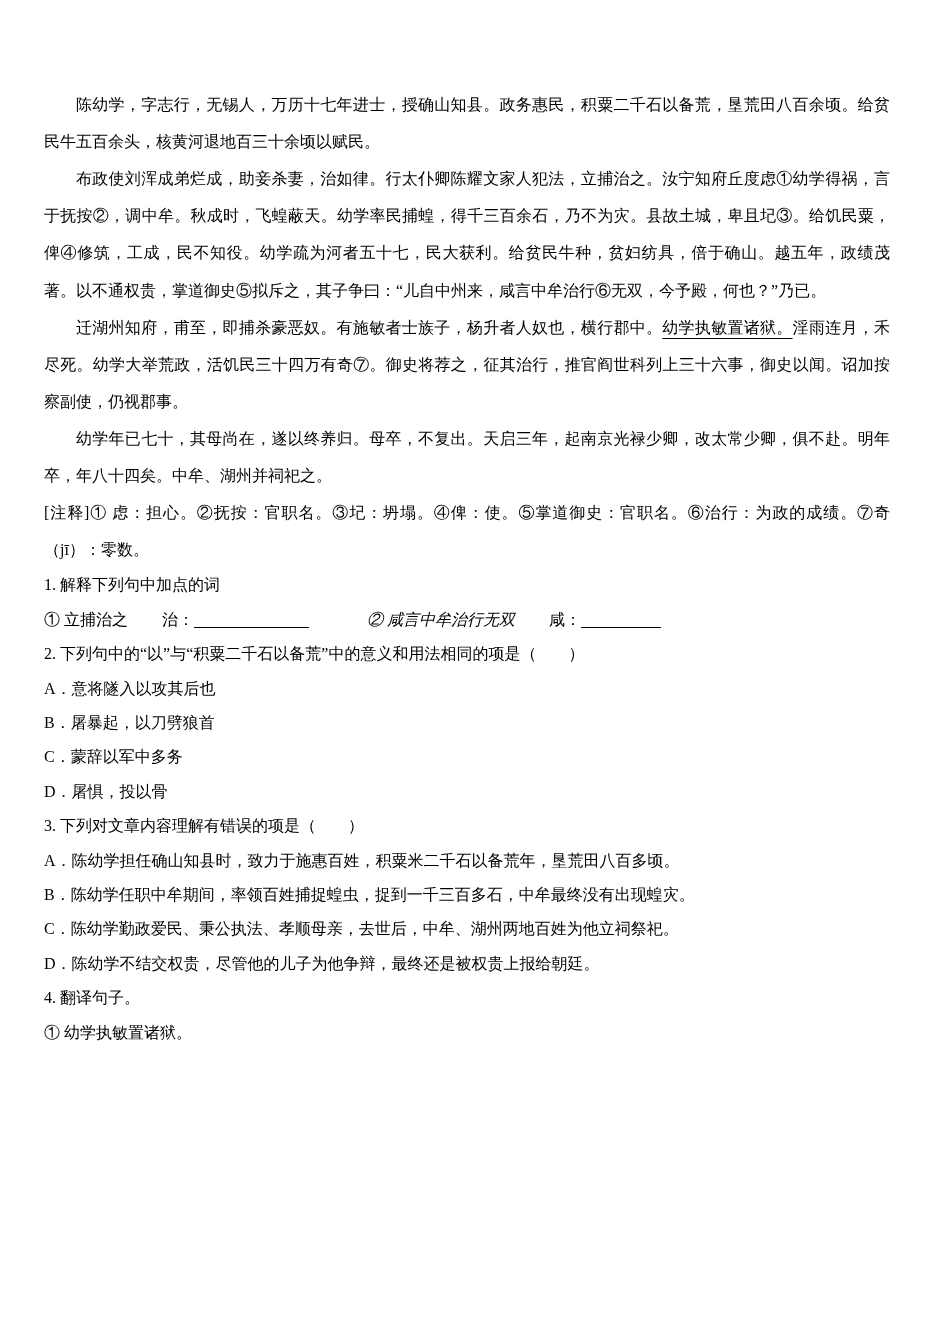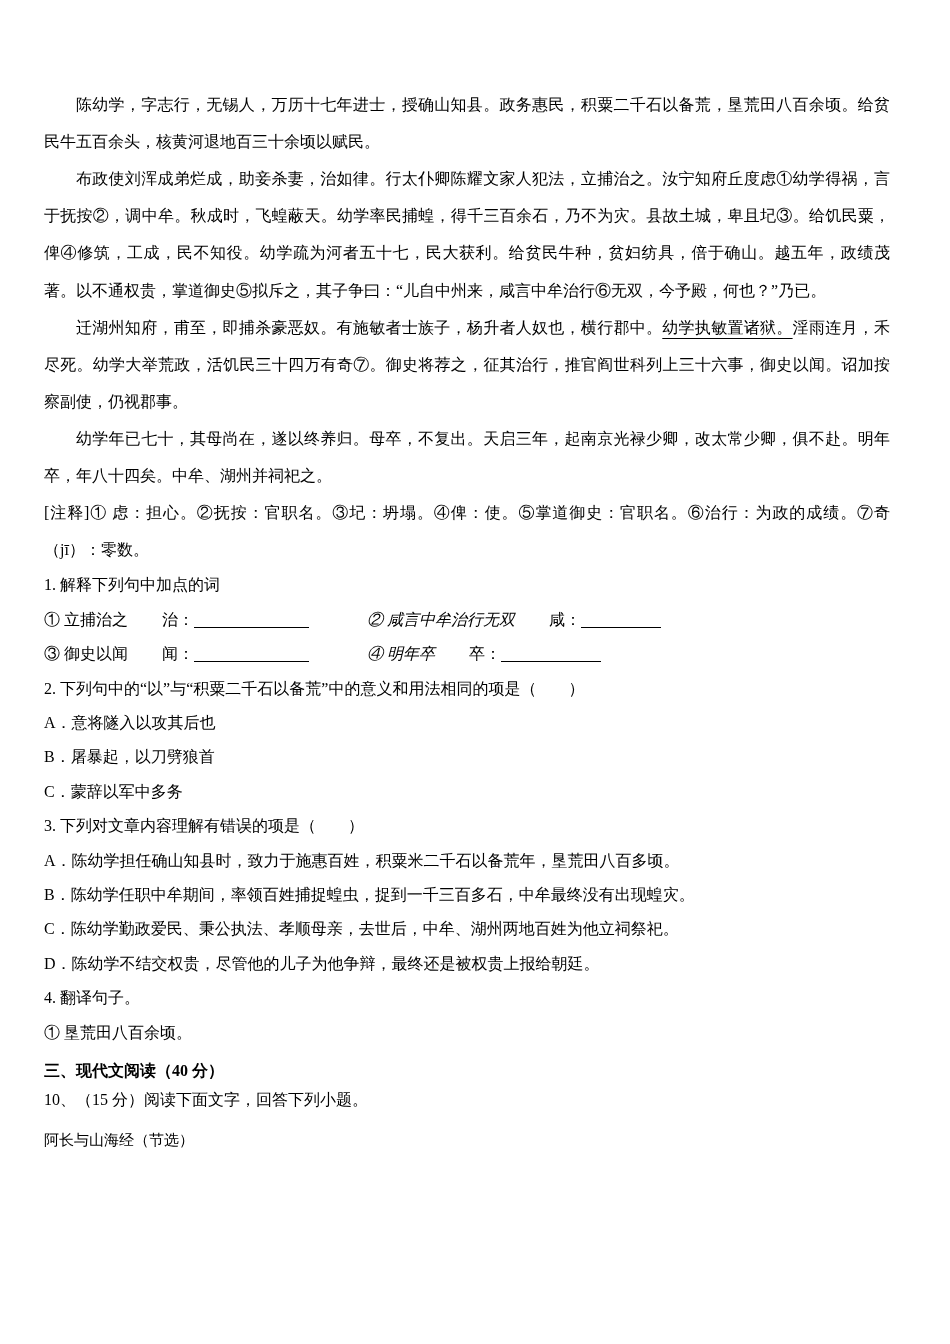--- a/index.html
+++ b/index.html
@@ -47,39 +47,32 @@
   </div>
 
   <div class="questions">
 
     <div class="qline">1. 解释下列句中加点的词</div>
 
     <div class="qline">
       <span>① 立捕治之</span><span class="ml34">治：</span><span class="blank b115"></span><span class="ml58">② 咸言中牟治行无双</span><span class="ml34">咸：</span><span class="blank b80"></span>
     </div>
 
-    <div class="qline">
-      <span>③ 御史以闻</span><span class="ml34">闻：</span><span class="blank b115"></span><span class="ml58">④ 明年卒</span><span class="ml34">卒：</span><span class="blank b100"></span>
-    </div>
 
     <div class="qline">2. 下列句中的“以”与“积粟二千石以备荒”中的意义和用法相同的项是（　　）</div>
     <div class="qline">A．意将隧入以攻其后也</div>
     <div class="qline">B．屠暴起，以刀劈狼首</div>
     <div class="qline">C．蒙辞以军中多务</div>
+    <div class="qline">D．屠惧，投以骨</div>
 
     <div class="qline">3. 下列对文章内容理解有错误的项是（　　）</div>
     <div class="qline">A．陈幼学担任确山知县时，致力于施惠百姓，积粟米二千石以备荒年，垦荒田八百多顷。</div>
     <div class="qline">B．陈幼学任职中牟期间，率领百姓捕捉蝗虫，捉到一千三百多石，中牟最终没有出现蝗灾。</div>
     <div class="qline">C．陈幼学勤政爱民、秉公执法、孝顺母亲，去世后，中牟、湖州两地百姓为他立祠祭祀。</div>
     <div class="qline">D．陈幼学不结交权贵，尽管他的儿子为他争辩，最终还是被权贵上报给朝廷。</div>
 
     <div class="qline">4. 翻译句子。</div>
-    <div class="qline">① 垦荒田八百余顷。</div>
+    <div class="qline">① 幼学执敏置诸狱。</div>
 
   </div>
 
-  <div class="final">
-    <div class="bold">三、现代文阅读（40 分）</div>
-    <div>10、（15 分）阅读下面文字，回答下列小题。</div>
-    <div class="subtitle">阿长与山海经（节选）</div>
-  </div>
 
 </div>
 
 </body></html>

